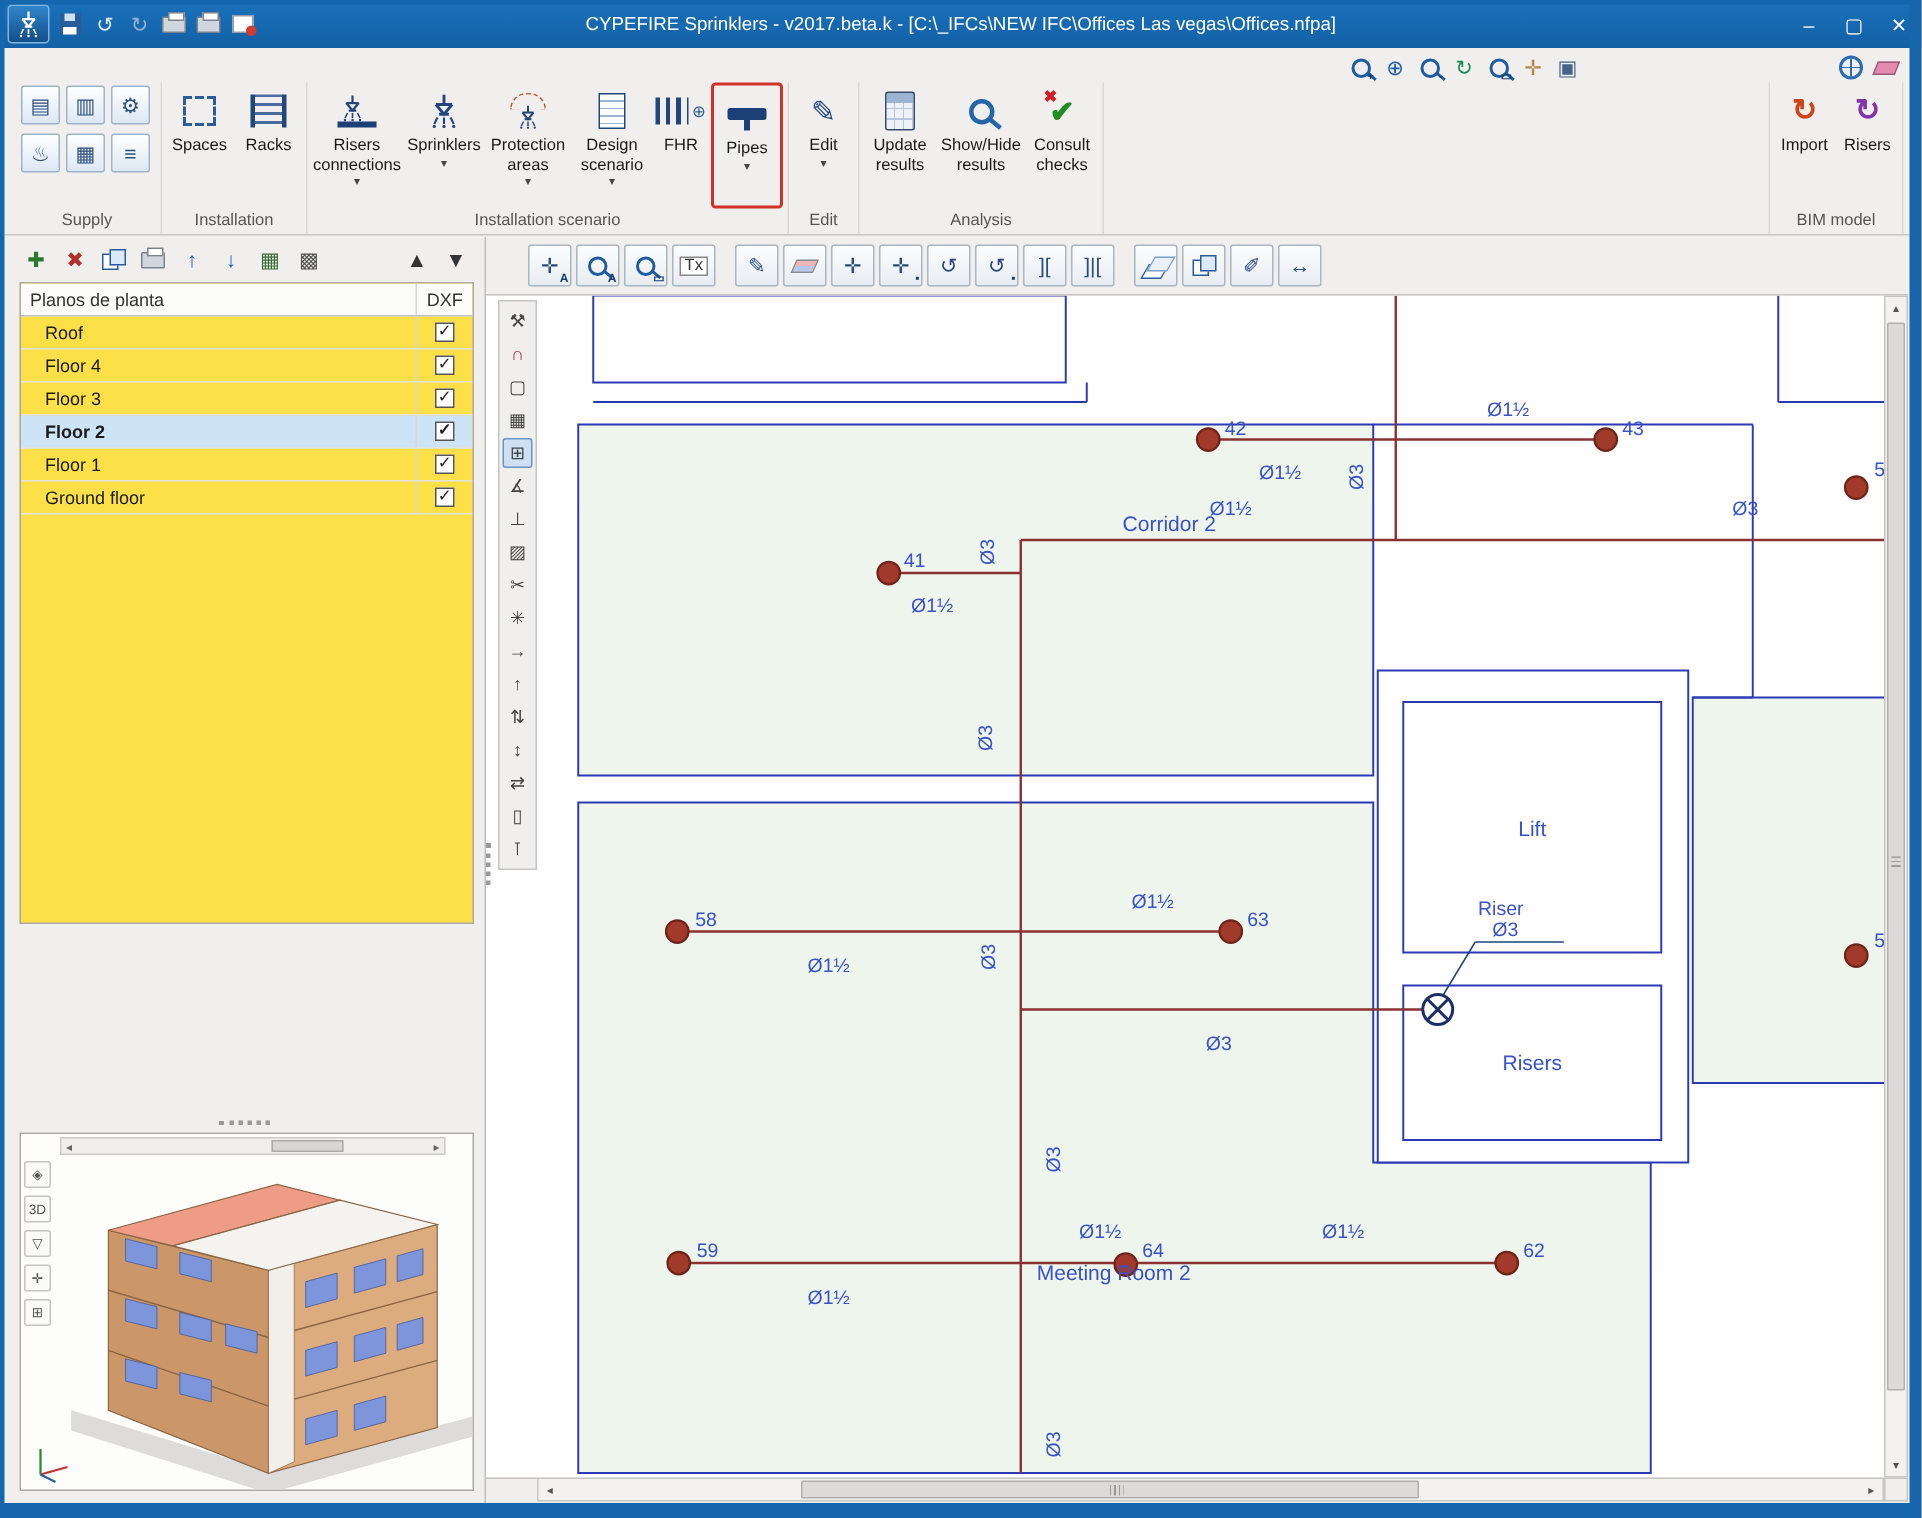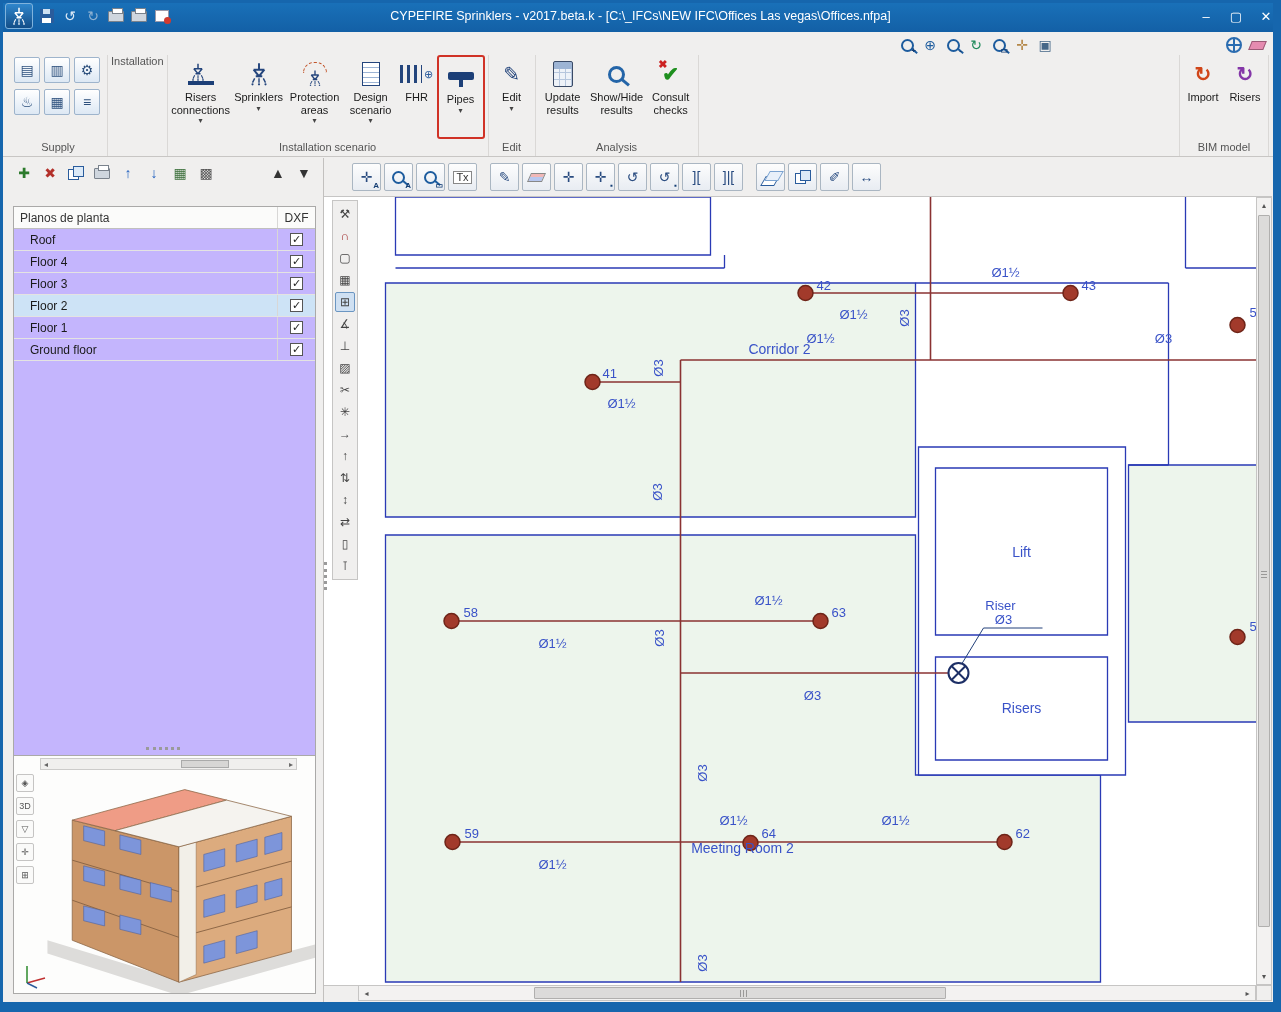--- a/index.html
+++ b/index.html
@@ -55,26 +55,26 @@
   .chkwrap { position:relative; }
   .chkwrap .big { font-size:20px; color:#1e8f1e; font-weight:bold; }
   .chkwrap .small { position:absolute; left:-4px; top:-4px; font-size:11px; color:#cc2222; font-weight:bold; }
   .arcshield { width:24px; height:11px; border:1.5px dashed #c2552a; border-bottom:none; border-radius:12px 12px 0 0; margin-bottom:-4px; }
   .cyc { font-size:20px; font-weight:bold; line-height:1; }
 
   
   .leftpanel { position:absolute; left:3px; top:158px; width:321px; bottom:10px; background:#f0efee; border-right:1px solid #c2c0be; z-index:30; }
   .ptoolbar { height:30px; display:flex; align-items:center; gap:4px; padding:2px 8px 2px 10px; }
   .pbtn { width:22px; height:22px; display:flex; align-items:center; justify-content:center; border:1px solid transparent; border-radius:2px; font-size:14px; color:#333; position:relative; }
-  .ptable { position:absolute; top:48px; left:10px; right:7px; height:550px; background:#c4b5fd; border:1px solid #aaa9a8; overflow:hidden; }
+  .ptable { position:absolute; top:30px; left:10px; right:7px; height:428px; background:#fde047; border:1px solid #aaa9a8; overflow:hidden; }
   .phead { display:flex; height:22px; align-items:center; border-bottom:1px solid #c0bfbe; background:#fbfbfa; }
   .phead .pname { flex:1; padding-left:6px; color:#333; }
   .pcol-dxf { width:38px; text-align:center; border-left:1px solid #d8d7d6; align-self:stretch; display:flex; align-items:center; justify-content:center; color:#333; }
   .frow { display:flex; height:22px; align-items:center; border-bottom:1px solid #e4e3e2; }
-  .frow.sel { background:#cde3f6; }
+  .frow.sel { background:#cde3f6;font-weight:bold; }
   .fname { flex:1; padding-left:16px; color:#1a1a1a; }
   .fdxf { width:38px; align-self:stretch; border-left:1px solid #d8d7d6; display:flex; align-items:center; justify-content:center; }
   .cb { width:13px; height:13px; border:1px solid #555; background:#fff; font-size:11px; line-height:11px; text-align:center; color:#222; }
   .psplit { position:absolute; top:585px; left:0; right:0; height:11px; display:flex; align-items:center; justify-content:center; }
   .hdots { width:34px; border-top:3px dotted #9a9a9a; }
   .p3d { position:absolute; top:597px; left:10px; right:7px; bottom:8px; background:#fdfdfc; border:1px solid #aaa9a8; overflow:hidden; }
   .vslider { position:absolute; top:2px; left:26px; right:18px; height:12px; background:#f0efee; border:1px solid #cccbca; display:flex; align-items:center; }
   .vthumb { position:absolute; left:55%; width:48px; height:8px; background:#d7d6d5; border:1px solid #aaa; }
   .vsbtn { font-size:8px; color:#666; width:10px; text-align:center; }
   .vsbtn.right { margin-left:auto; }
@@ -239,20 +239,34 @@
                 <span class="g">▦</span>
               </span>
               <span class="ric">
                 <span class="g">≡</span>
               </span>
             </div>
           </div>
         <div class="rglabel">Supply</div>
       </div>
       <div class="rgroup">
+        <div class="rbtns">
+          <div class="rbtn w44">
+            <span class="icb">
+                <span class="ric-spaces"></span>
+              </span>
+            <span class="rlab">Spaces</span>
+          </div>
+          <div class="rbtn w44">
+            <span class="icb">
+                <span class="ric-racks"></span>
+              </span>
+            <span class="rlab">Racks</span>
+          </div>
+        </div>
         <div class="rglabel">Installation</div>
       </div>
       <div class="rgroup">
         <div class="rbtns">
           <div class="rbtn w60">
             <span class="icb">
                 <span class="ric-supply"><svg viewBox="0 0 24 24" width="20" height="20" style="color:#24457c">
                     <use href="#spr"></use>
                   </svg></span>
               </span>

